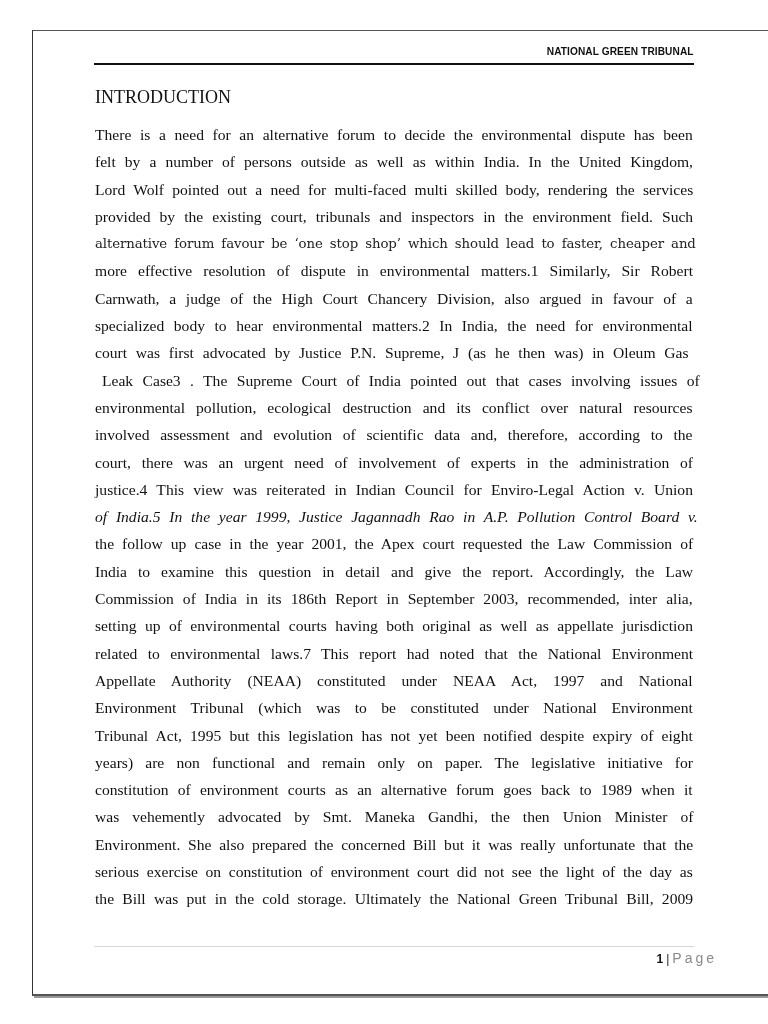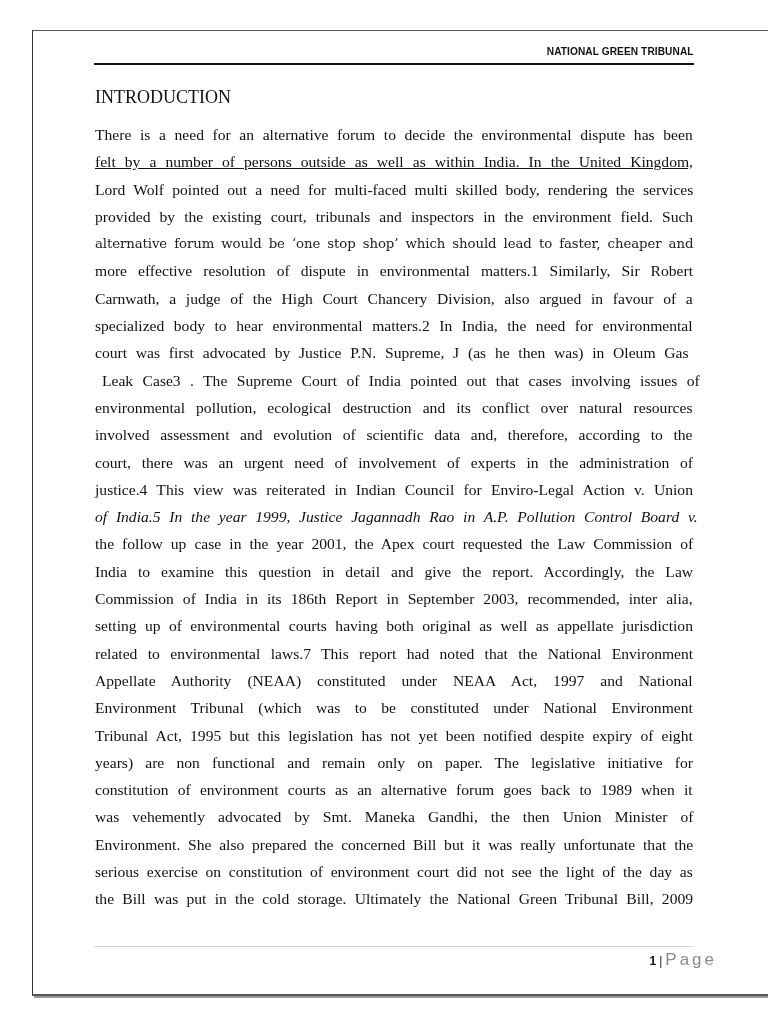--- a/index.html
+++ b/index.html
@@ -109,41 +109,41 @@
     .footer .page-num {
       font-weight: bold;
     }
     .footer .sep {
       margin: 0 3px;
       color: #222222;
     }
     .footer .page-word {
       color: #8a8a8a;
       letter-spacing: 3px;
-      font-size: 17px;
+      font-size: 14px;
     }
   </style>
 </head>
 <body>
 
 <div class="page-frame">
 
   <div class="header">
     <span class="header-title">NATIONAL GREEN TRIBUNAL</span>
   </div>
   <div class="header-rule"></div>
 
   <h1 class="heading">INTRODUCTION</h1>
 
   <div class="body-text">
     <div class="line"><span style="display: inline-block; word-spacing: 4.71429px;">There is a need for an alternative forum to decide the environmental dispute has been</span></div>
-    <div class="line"><span style="display: inline-block; word-spacing: 5.13333px; text-decoration: underline;">felt by a number of persons outside as well as within India. In the United Kingdom,</span></div>
+    <div class="line"><span style="display: inline-block; word-spacing: 5.13333px;">felt by a number of persons outside as well as within India. In the United Kingdom,</span></div>
     <div class="line"><span style="display: inline-block; word-spacing: 4.30769px;">Lord Wolf pointed out a need for multi-faced multi skilled body, rendering the services</span></div>
     <div class="line"><span style="display: inline-block; word-spacing: 5.16667px;">provided by the existing court, tribunals and inspectors in the environment field. Such</span></div>
-    <div class="line alt-font"><span style="display: inline-block; word-spacing: 3px;">alternative forum would be ‘one stop shop’ which should lead to faster, cheaper and</span></div>
+    <div class="line alt-font"><span style="display: inline-block; word-spacing: 3px;">alternative forum favour be ‘one stop shop’ which should lead to faster, cheaper and</span></div>
     <div class="line"><span style="display: inline-block; word-spacing: 7.1px;">more effective resolution of dispute in environmental matters.1 Similarly, Sir Robert</span></div>
     <div class="line"><span style="display: inline-block; word-spacing: 5.78571px;">Carnwath, a judge of the High Court Chancery Division, also argued in favour of a</span></div>
     <div class="line"><span style="display: inline-block; word-spacing: 5.63636px;">specialized body to hear environmental matters.2 In India, the need for environmental</span></div>
     <div class="line"><span style="display: inline-block; word-spacing: 4.86667px;">court was first advocated by Justice P.N. Supreme, J (as he then was) in Oleum Gas</span></div>
     <div class="line"><span style="display: inline-block; word-spacing: 5.5px; margin-left: 7px;">Leak Case3 . The Supreme Court of India pointed out that cases involving issues of</span></div>
     <div class="line"><span style="display: inline-block; word-spacing: 7.11111px;">environmental pollution, ecological destruction and its conflict over natural resources</span></div>
     <div class="line"><span style="display: inline-block; word-spacing: 6.72727px;">involved assessment and evolution of scientific data and, therefore, according to the</span></div>
     <div class="line"><span style="display: inline-block; word-spacing: 6.84615px;">court, there was an urgent need of involvement of experts in the administration of</span></div>
     <div class="line"><span style="display: inline-block; word-spacing: 5.33333px;">justice.4 This view was reiterated in Indian Council for Enviro-Legal Action v. Union</span></div>
     <div class="line"><span style="display: inline-block; word-spacing: 4.85714px; font-style: italic;">of India.5 In the year 1999, Justice Jagannadh Rao in A.P. Pollution Control Board v.</span></div>

